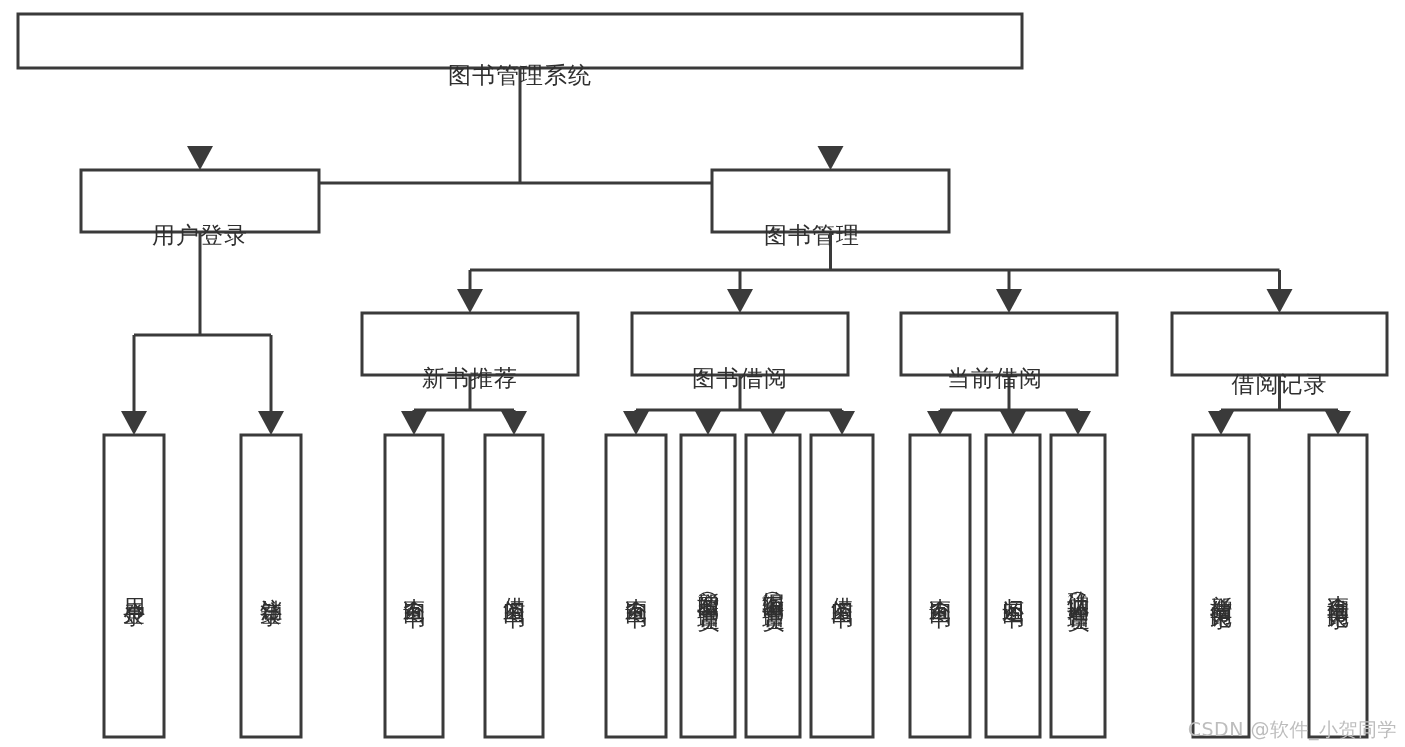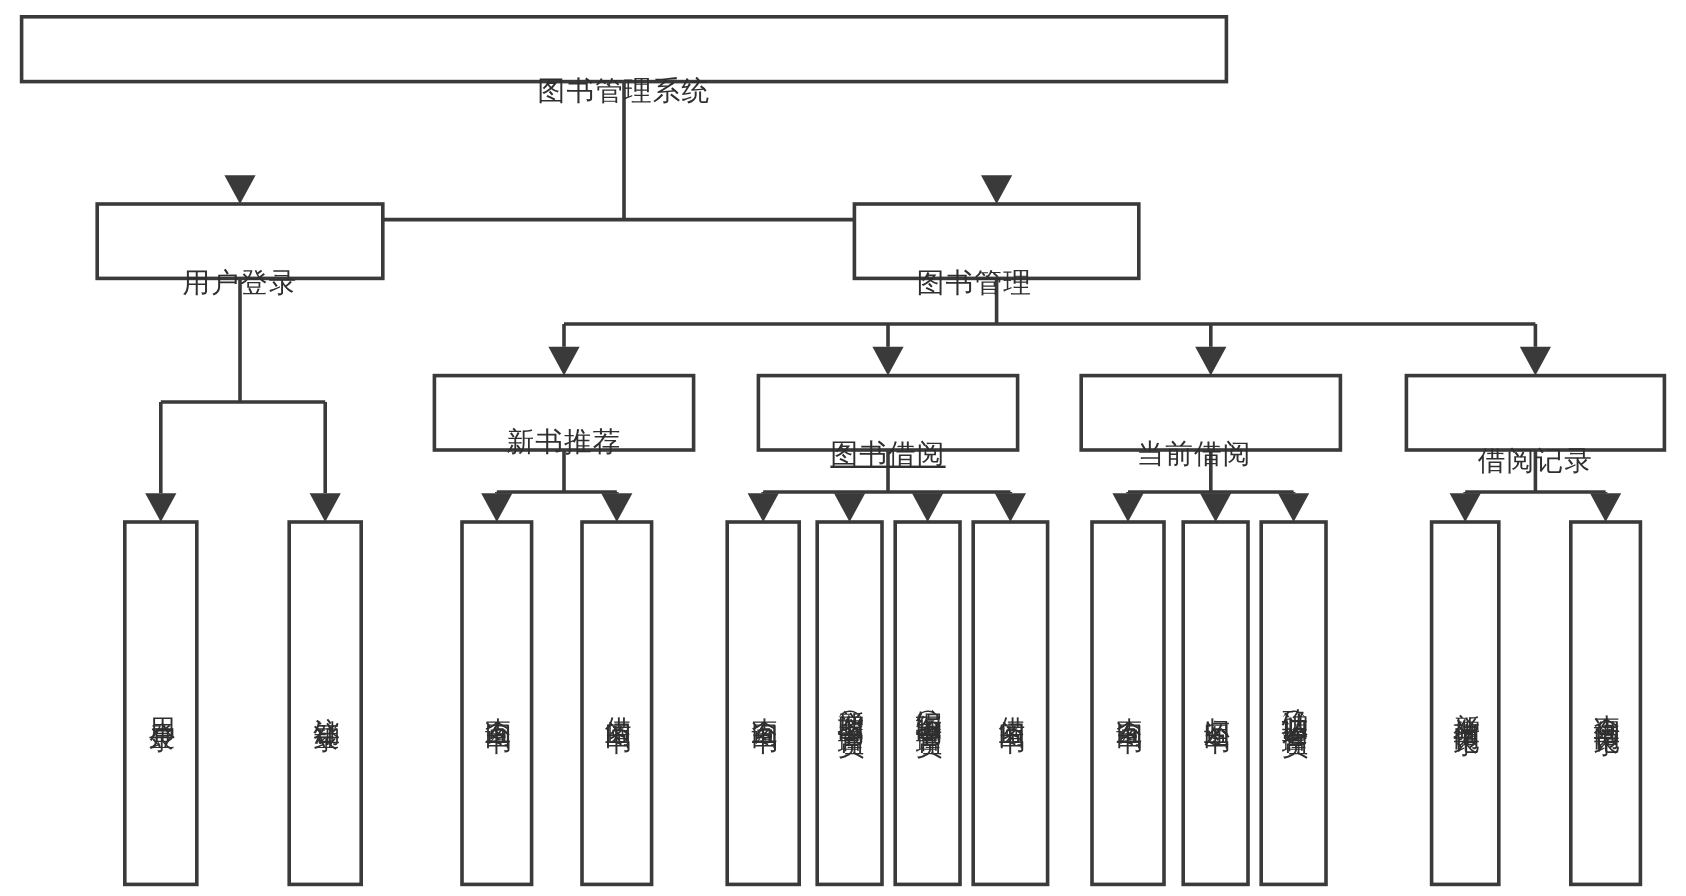--- a/index.html
+++ b/index.html
@@ -102,22 +102,22 @@
         <rect class="node-box" x="1051" y="435" width="54" height="302"></rect>
         <rect class="node-box" x="1193" y="435" width="56" height="302"></rect>
         <rect class="node-box" x="1309" y="435" width="58" height="302"></rect>
       </g>
   </svg>
 
   <div id="labels-layer">
       <div class="hlabel" style="left: 18px; top: 14px; width: 1004px; height: 54px;">图书管理系统</div>
       <div class="hlabel" style="left: 81px; top: 170px; width: 238px; height: 62px;">用户登录</div>
       <div class="hlabel" style="left: 712px; top: 170px; width: 200px; height: 62px;">图书管理</div>
-      <div class="hlabel" style="left: 362px; top: 303px; width: 216px; height: 62px; font-family: Liberation Serif, serif;">新书推荐</div>
-      <div class="hlabel" style="left: 632px; top: 313px; width: 216px; height: 62px; text-decoration: underline;">图书借阅</div>
+      <div class="hlabel" style="left: 362px; top: 313px; width: 216px; height: 62px; font-family: Liberation Serif, serif;">新书推荐</div>
+      <div class="hlabel" style="left: 632px; top: 313px; width: 216px; height: 62px;">图书借阅</div>
       <div class="hlabel" style="left: 901px; top: 313px; width: 188px; height: 62px;">当前借阅</div>
       <div class="hlabel" style="left: 1172px; top: 313px; width: 215px; height: 75px;">借阅记录</div>
       <div class="vlabel-wrap" style="left: 104px; top: 435px; width: 60px; height: 302px;">
         <span class="vlabel">用户登录</span>
       </div>
       <div class="vlabel-wrap" style="left: 241px; top: 435px; width: 60px; height: 302px;">
         <span class="vlabel">注销登录</span>
       </div>
       <div class="vlabel-wrap" style="left: 385px; top: 435px; width: 58px; height: 302px;">
         <span class="vlabel">查询图书</span>
@@ -147,13 +147,14 @@
         <span class="vlabel">确认归还（管理员）</span>
       </div>
       <div class="vlabel-wrap" style="left: 1193px; top: 435px; width: 56px; height: 302px;">
         <span class="vlabel">新增借阅记录</span>
       </div>
       <div class="vlabel-wrap" style="left: 1309px; top: 435px; width: 58px; height: 302px;">
         <span class="vlabel">查询借阅记录</span>
       </div>
     </div>
 
+  <div id="watermark">CSDN @软件_小贺同学</div>
 </div>
 
 </body></html>

